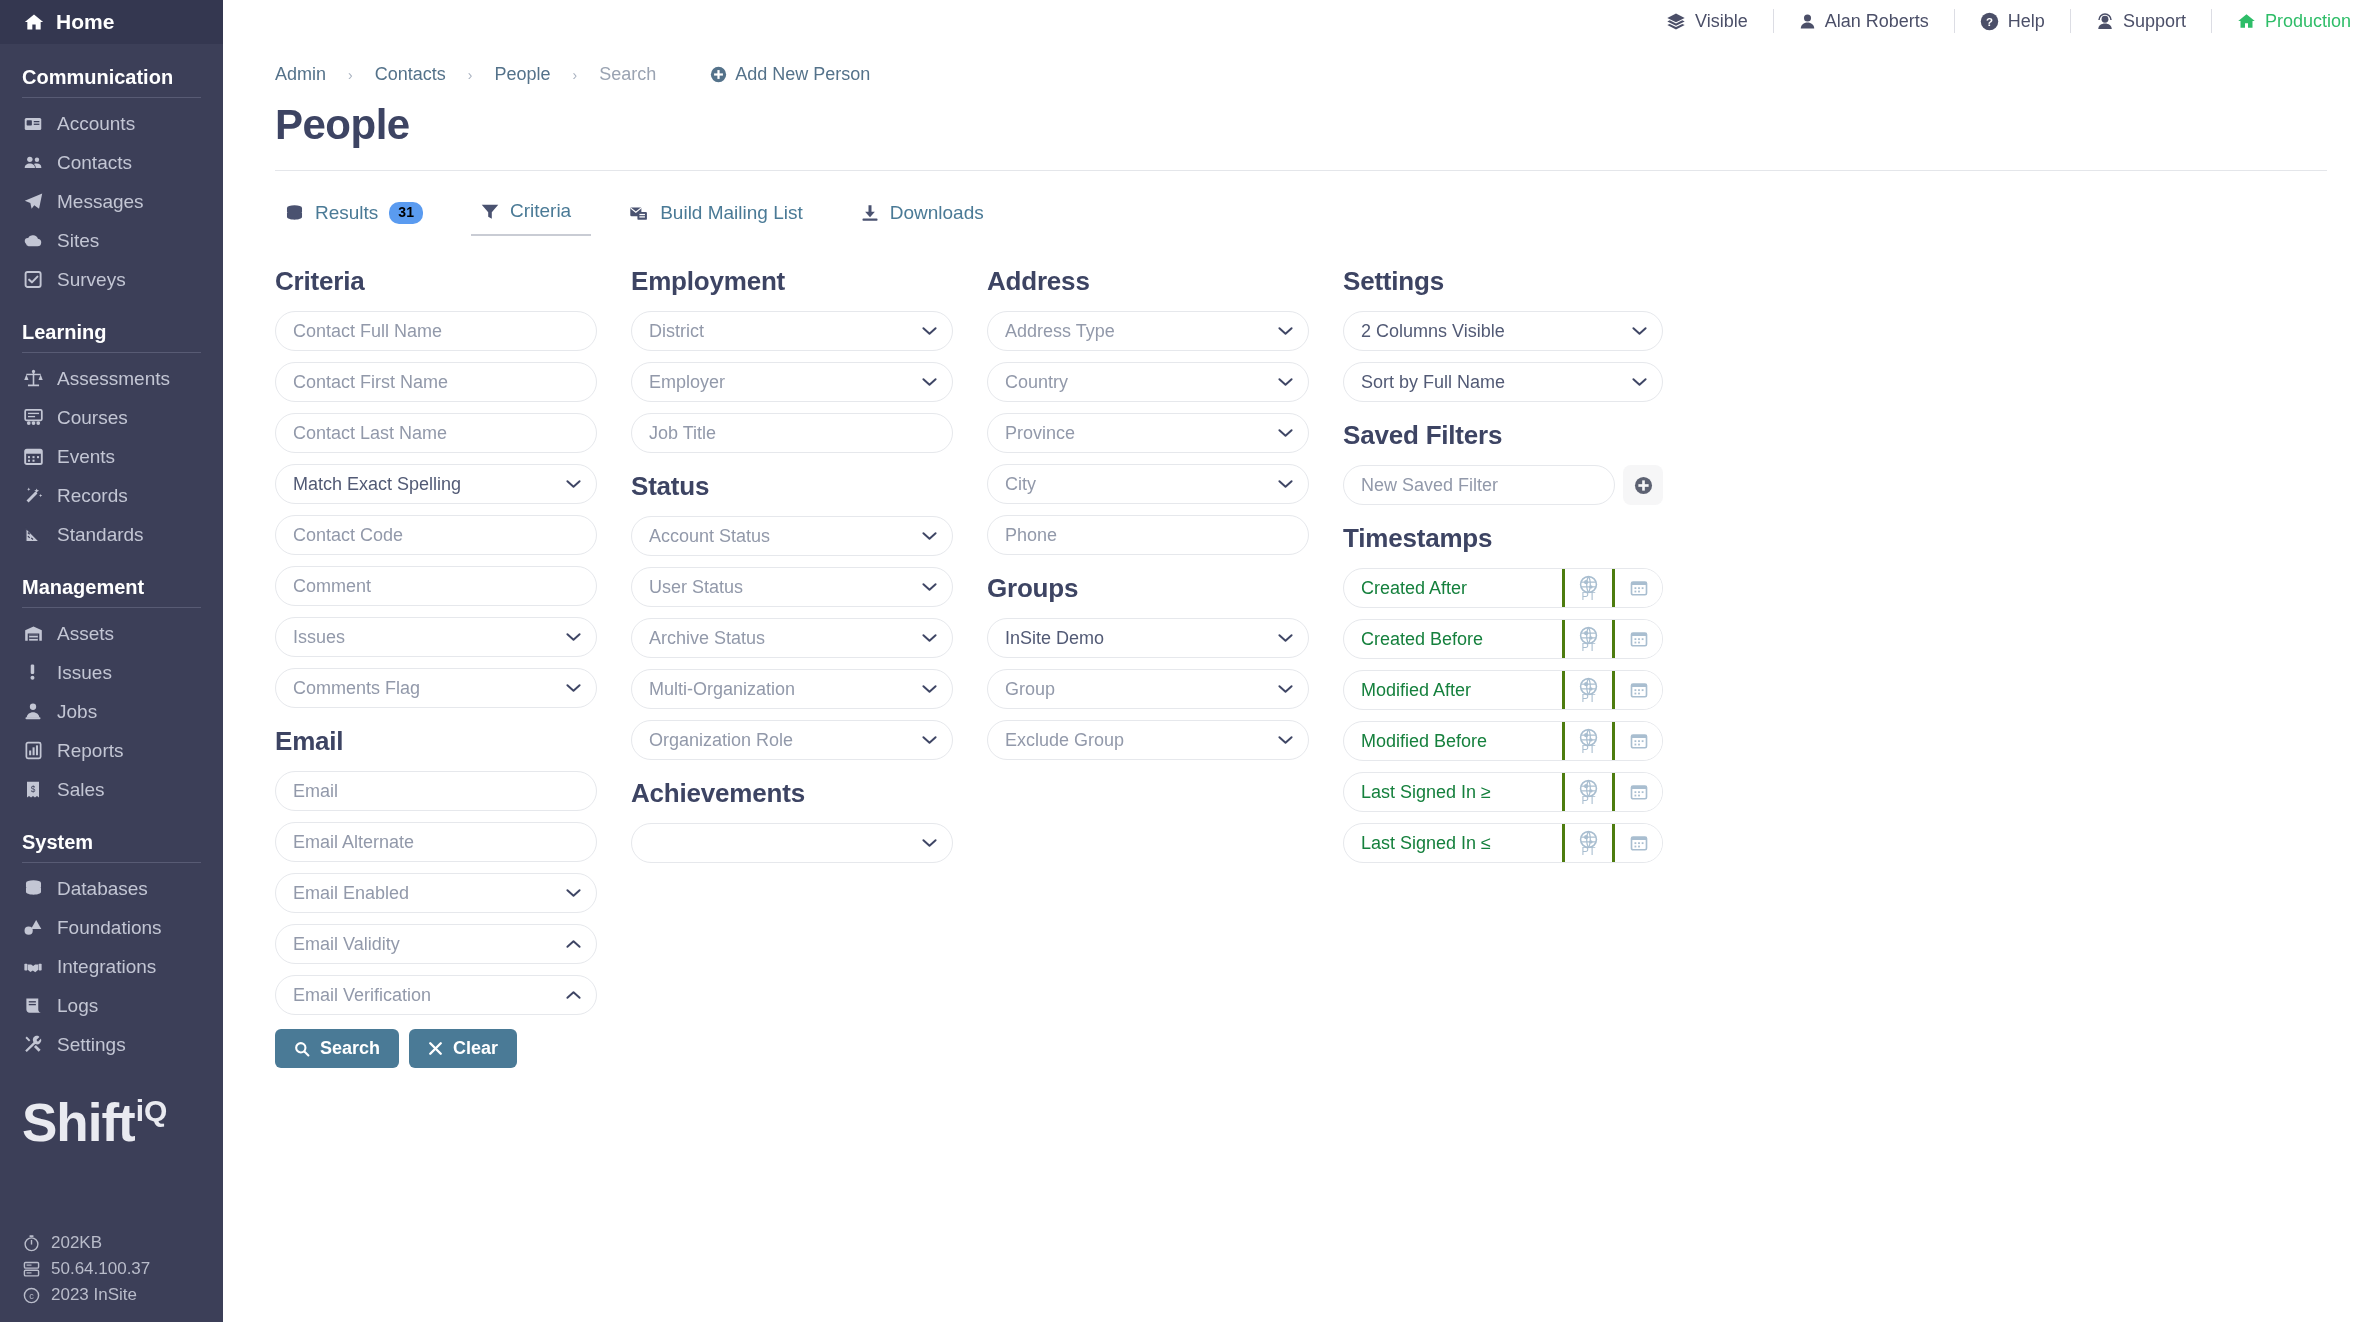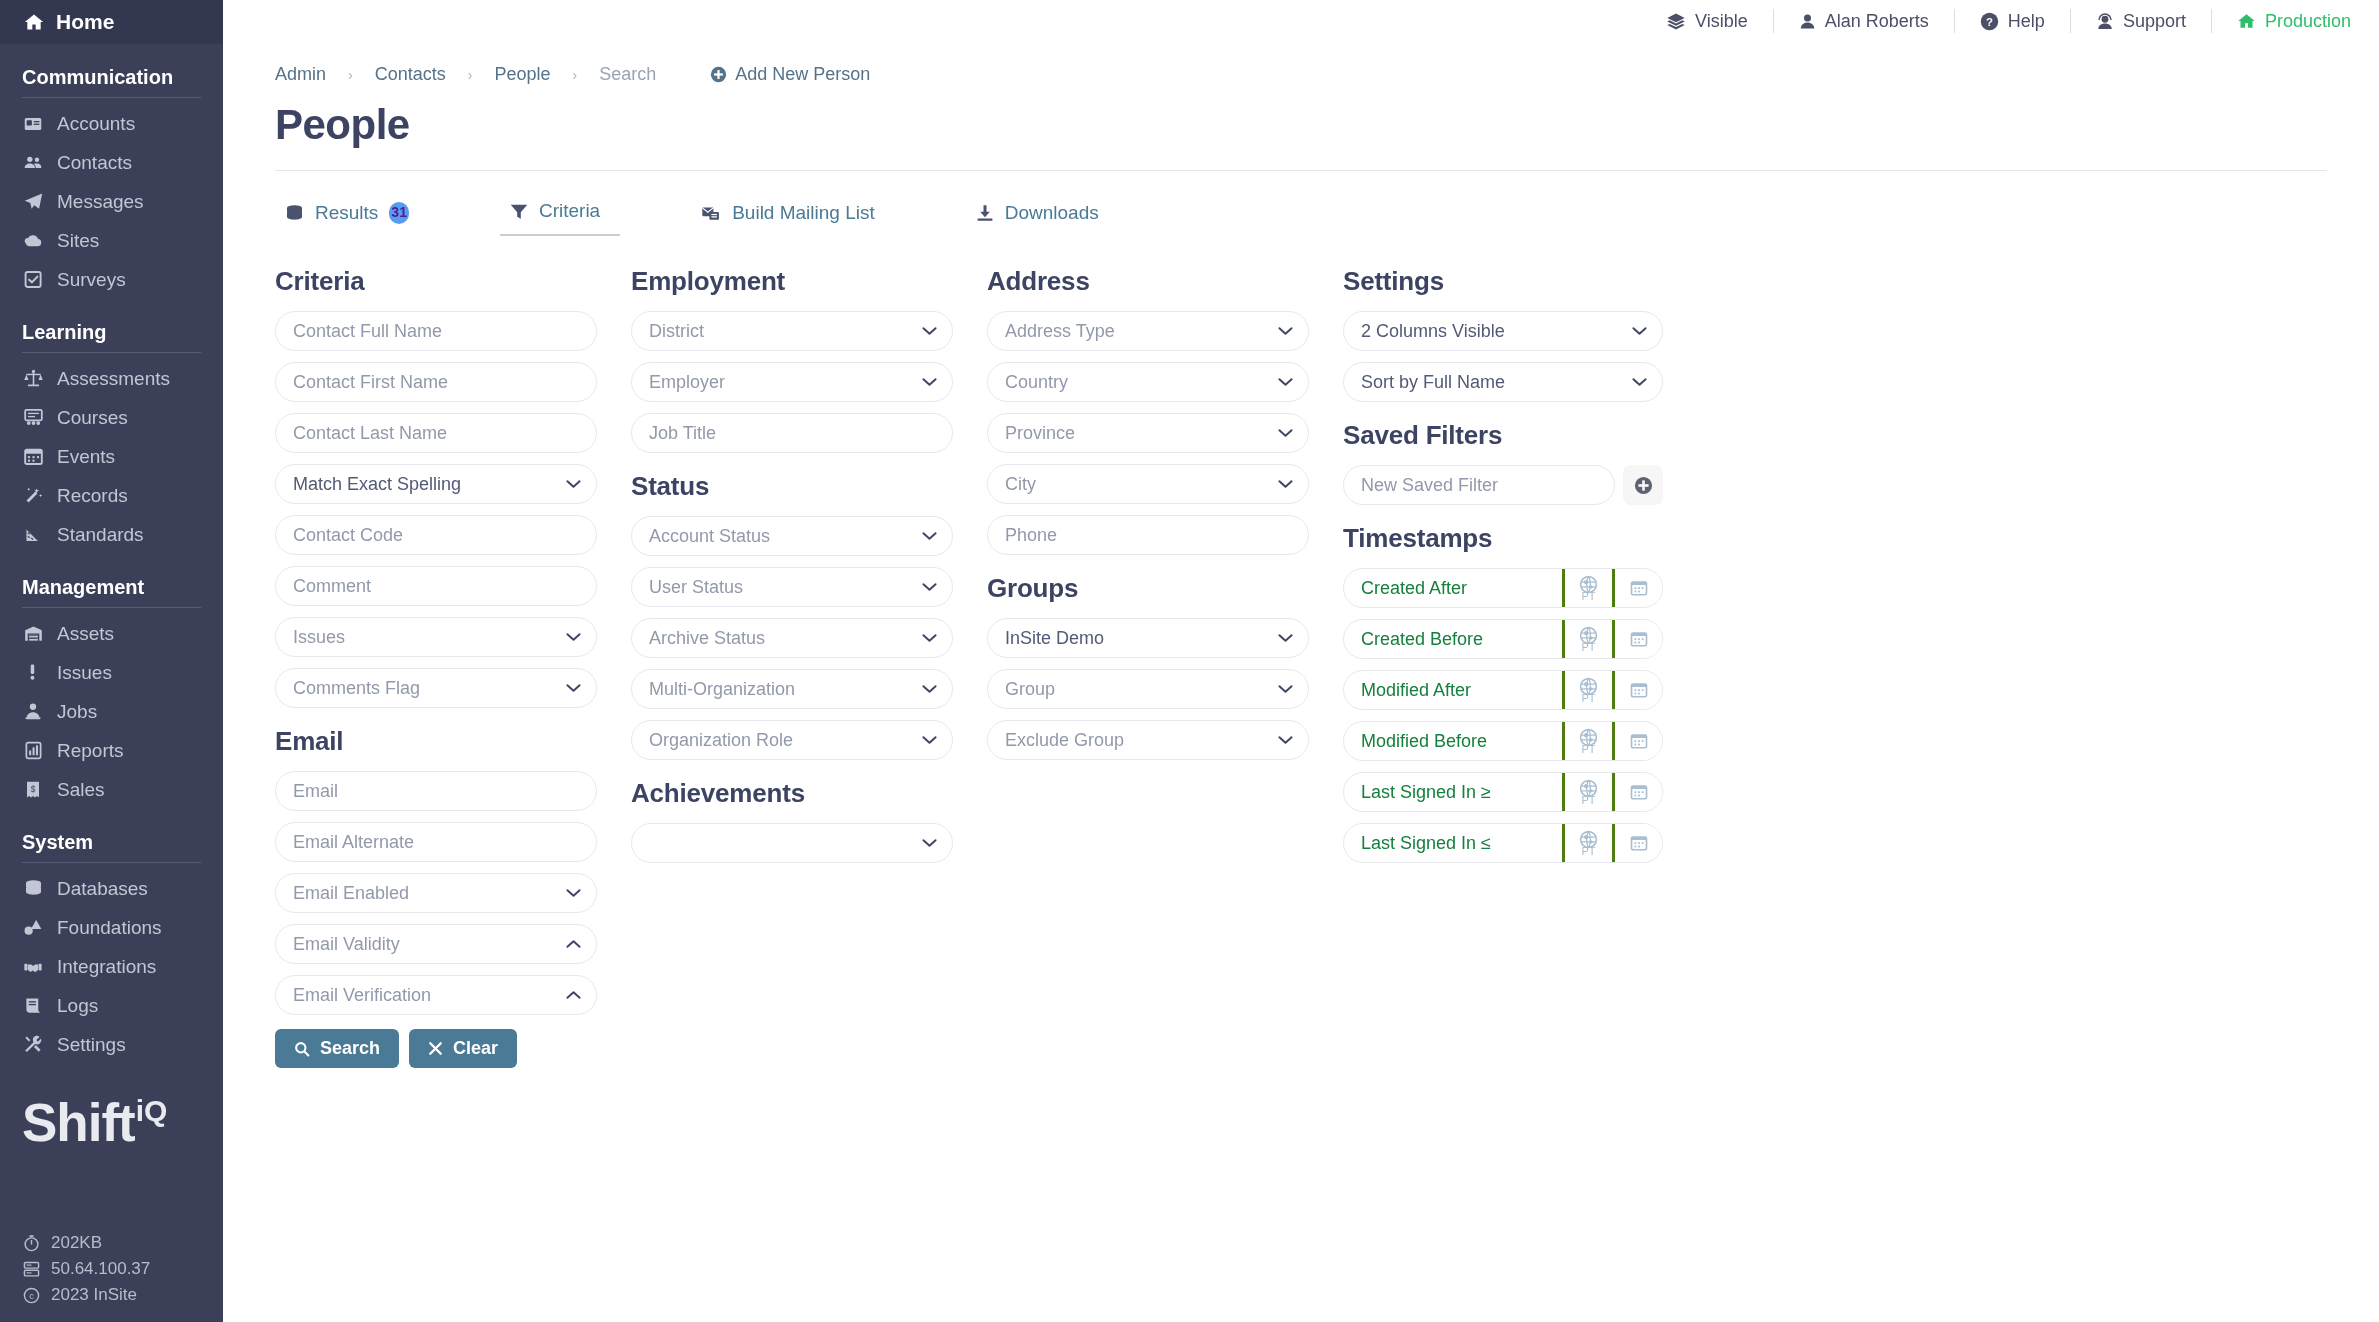--- a/index.html
+++ b/index.html
@@ -98,33 +98,33 @@
     display: flex; align-items: center; gap: 8px;
     margin-left: 42px; color: #54728a; cursor: pointer; font-size: 18px;
   }
 
   .page-title {
     font-size: 42px; color: #3d4463; font-weight: bold;
     margin-top: 16px; letter-spacing: -0.5px;
   }
   .title-rule { height: 1px; background: #e4e6ea; margin-top: 21px; margin-right: 52px; }
 
-  .tabs { display: flex; align-items: flex-end; margin-top: 23px; height: 42px; gap: 43px; }
+  .tabs { display: flex; align-items: flex-end; margin-top: 23px; height: 42px; }
   .tab {
     display: flex; align-items: center; gap: 11px;
     font-size: 19px; color: #4a7a96; cursor: pointer;
     padding: 0 20px 12px 10px; margin-right: 28px;
     position: relative; white-space: nowrap;
   }
   .tab .ico { display: flex; align-items: center; color: #4a5270; }
   .tab.active { border-bottom: 2px solid #c9ccd4; }
   .badge {
-    background: #5a9bf0; color: #4c1d95;
+    background: #5a9bf0; color: #000000;
     font-size: 14px; font-weight: bold;
-    border-radius: 10px; padding: 2px 2px; line-height: 1.25;
+    border-radius: 10px; padding: 2px 9px; line-height: 1.25;
   }
 
   
   .grid {
     display: flex; margin-top: 30px; gap: 34px; padding-right: 52px;
   }
   .col { width: 322px; }
   .col:last-child { width: 320px; }
 
   .section-title {

